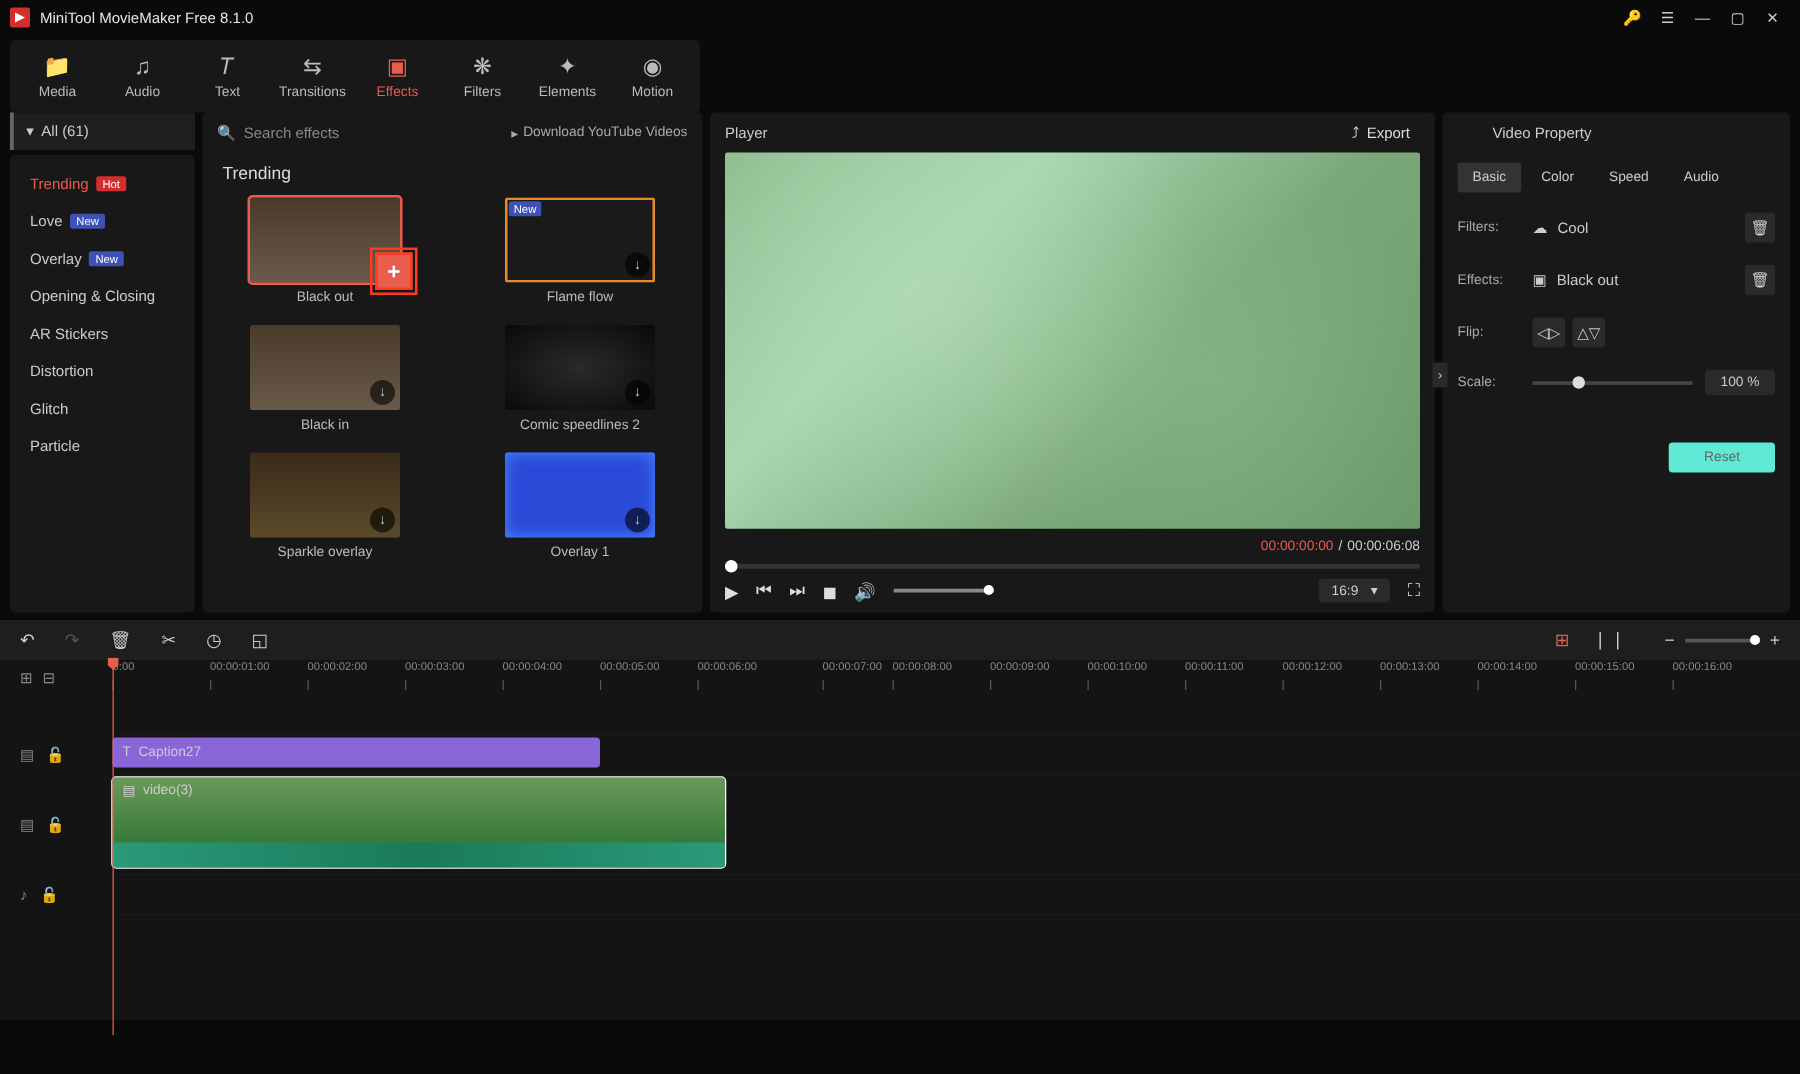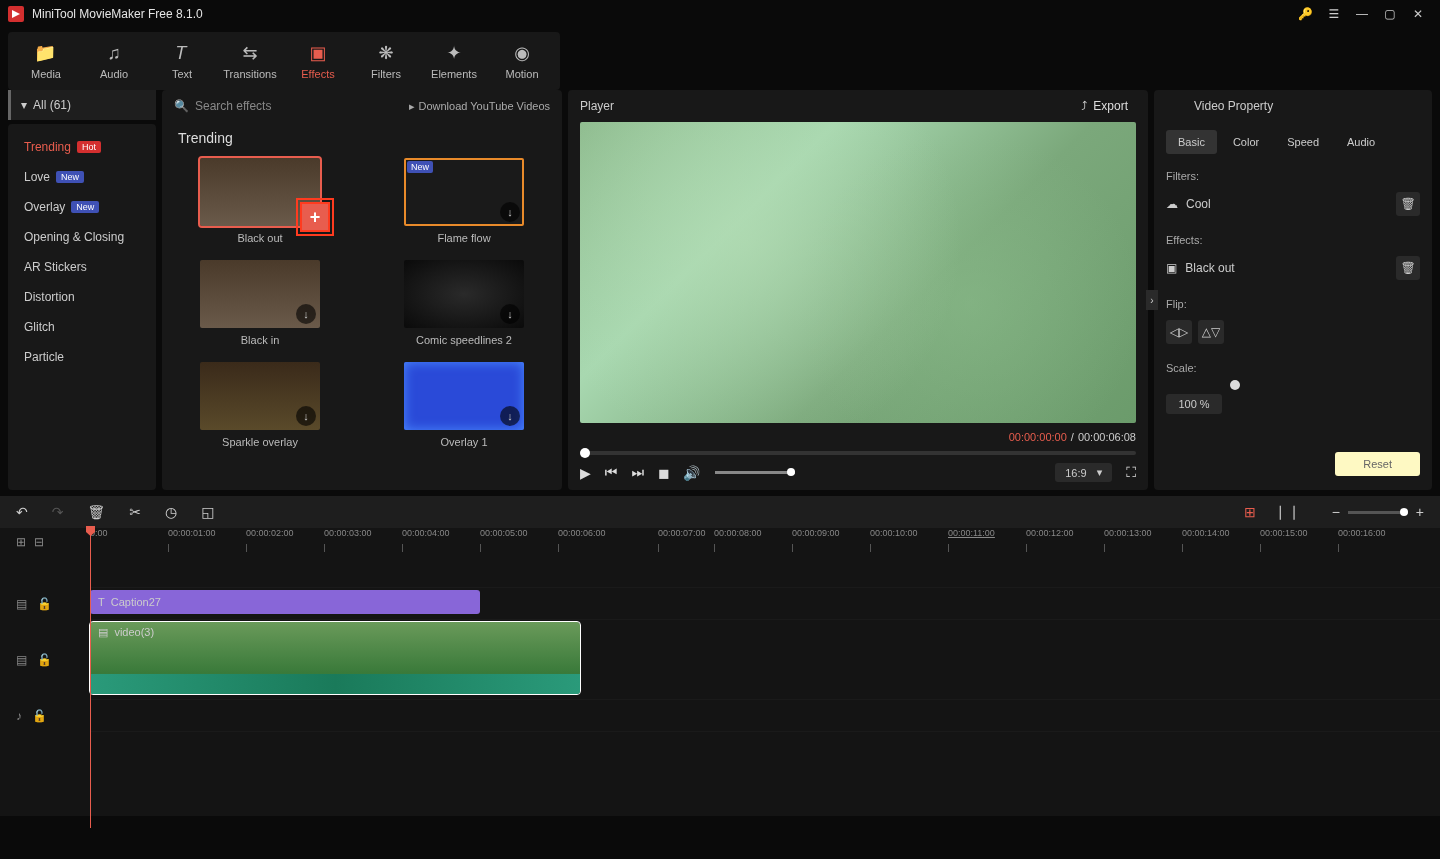--- a/index.html
+++ b/index.html
@@ -68,30 +68,30 @@
 .ctrlrow .spacer2 { flex: 1; }
 .ctrlrow .ratio { background: #2a2a2a; padding: 3px 10px; border-radius: 3px; display: flex; align-items: center; gap: 10px; cursor: pointer; font-size: 11px; }
 
 
 .proppanel { width: 278px; background: #181818; border-radius: 4px; display: flex; flex-direction: column; position: relative; }
 .prophdr { height: 32px; display: flex; align-items: center; padding: 0 12px; color: #ccc; margin-left: 28px; }
 .proptabs { display: flex; gap: 4px; padding: 8px 12px; }
 .proptab { padding: 6px 12px; font-size: 11px; cursor: pointer; color: #ccc; border-radius: 3px; }
 .proptab.active { background: #333; }
 .propbody { padding: 8px 12px; display: flex; flex-direction: column; gap: 18px; }
-.proprow { display: flex; gap: 10px; flex-direction: column; }
+.proprow { display: flex; align-items: center; gap: 10px; }
 .proprow .plabel { width: 50px; color: #aaa; font-size: 11px; }
 .proprow .pval { flex: 1; display: flex; align-items: center; gap: 8px; }
 .trashbtn { background: #2a2a2a; width: 24px; height: 24px; display: flex; align-items: center; justify-content: center; border-radius: 3px; cursor: pointer; }
 .flipbtns { display: flex; gap: 6px; }
 .flipbtn { background: #2a2a2a; width: 26px; height: 24px; display: flex; align-items: center; justify-content: center; border-radius: 3px; cursor: pointer; }
 .pslider { flex: 1; height: 3px; background: #444; position: relative; }
 .pslider .sdot { width: 10px; height: 10px; background: #ddd; border-radius: 5px; position: absolute; top: -4px; }
 .pinput { background: #2a2a2a; padding: 4px 8px; border-radius: 3px; font-size: 11px; width: 56px; text-align: center; }
-.resetbtn { margin: 30px 12px 12px auto; padding: 6px 28px; background: #fef9c3; color: #666; border-radius: 3px; cursor: pointer; font-size: 11px; width: fit-content; }
+.resetbtn { margin: 30px 12px 12px auto; padding: 6px 28px; background: #5eead4; color: #666; border-radius: 3px; cursor: pointer; font-size: 11px; width: fit-content; }
 .collapse-arrow { position: absolute; left: -8px; top: 50%; width: 12px; height: 20px; background: #2a2a2a; display: flex; align-items: center; justify-content: center; cursor: pointer; font-size: 10px; }
 
 
 .timeline { margin-top: 6px; }
 .tltoolbar { height: 32px; background: #1e1e1e; display: flex; align-items: center; padding: 0 16px; gap: 24px; }
 .tltoolbar .tbtn { cursor: pointer; color: #ccc; font-size: 14px; }
 .tltoolbar .tspacer { flex: 1; }
 .tltoolbar .zoom { display: flex; align-items: center; gap: 8px; }
 .tltoolbar .zslider { width: 60px; height: 3px; background: #555; position: relative; }
 .tltoolbar .zslider .zdot { width: 8px; height: 8px; background: #fff; border-radius: 4px; position: absolute; right: 0; top: -3px; }
@@ -384,21 +384,21 @@
         <div class="tick" style="left: 78px;">00:00:01:00</div>
         <div class="tick" style="left: 156px;">00:00:02:00</div>
         <div class="tick" style="left: 234px; text-align: center;">00:00:03:00</div>
         <div class="tick" style="left: 312px;">00:00:04:00</div>
         <div class="tick" style="left: 390px;">00:00:05:00</div>
         <div class="tick" style="left: 468px;">00:00:06:00</div>
         <div class="tick" style="left: 568px;">00:00:07:00</div>
         <div class="tick" style="left: 624px;">00:00:08:00</div>
         <div class="tick" style="left: 702px;">00:00:09:00</div>
         <div class="tick" style="left: 780px;">00:00:10:00</div>
-        <div class="tick" style="left: 858px; text-decoration: underline;">00:00:11:00</div>
+        <div class="tick" style="left: 858px;">00:00:11:00</div>
         <div class="tick" style="left: 936px;">00:00:12:00</div>
         <div class="tick" style="left: 1014px;">00:00:13:00</div>
         <div class="tick" style="left: 1092px;">00:00:14:00</div>
         <div class="tick" style="left: 1170px;">00:00:15:00</div>
         <div class="tick" style="left: 1248px;">00:00:16:00</div>
       </div>
   </div>
 
   <div class="tracks">
     <div class="track small">

